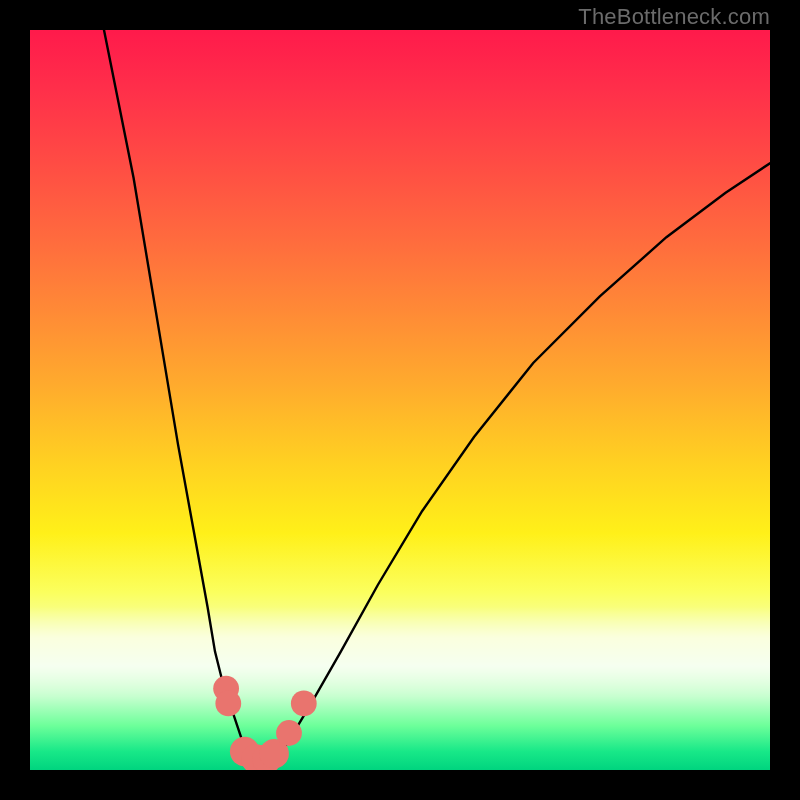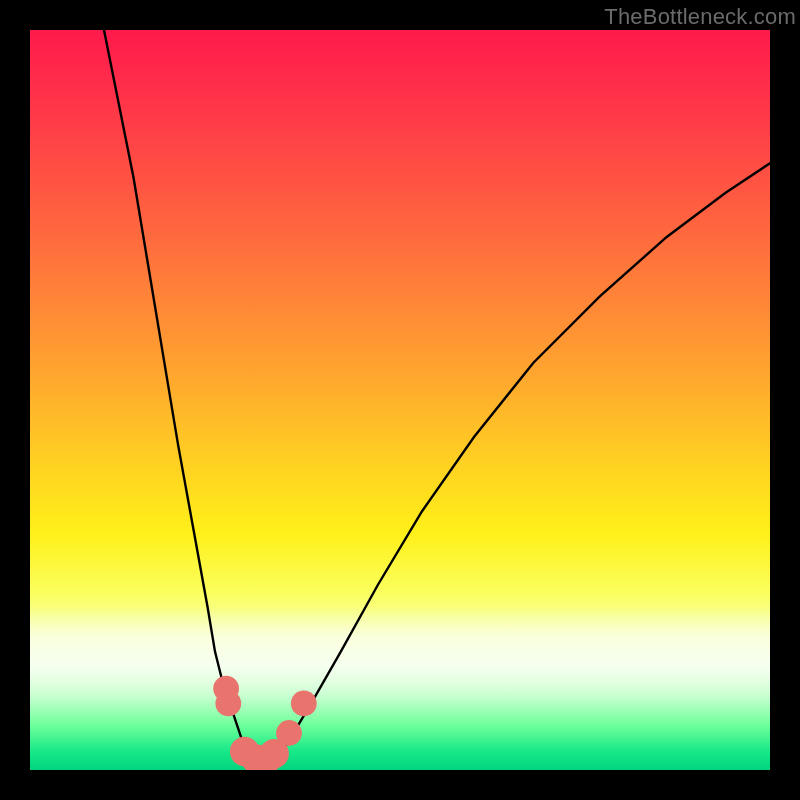--- a/index.html
+++ b/index.html
@@ -13,21 +13,21 @@
   }
   .stage {
     position: relative;
     width: 800px;
     height: 800px;
     background: #000;
   }
   .watermark {
     position: absolute;
     top: 4px;
-    right: 4px;
+    right: 30px;
     color: #6b6b6b;
     font-size: 22px;
     font-weight: 500;
     letter-spacing: 0.2px;
     user-select: none;
   }
   .plot-area {
     position: absolute;
     left: 30px;
     top: 30px;

